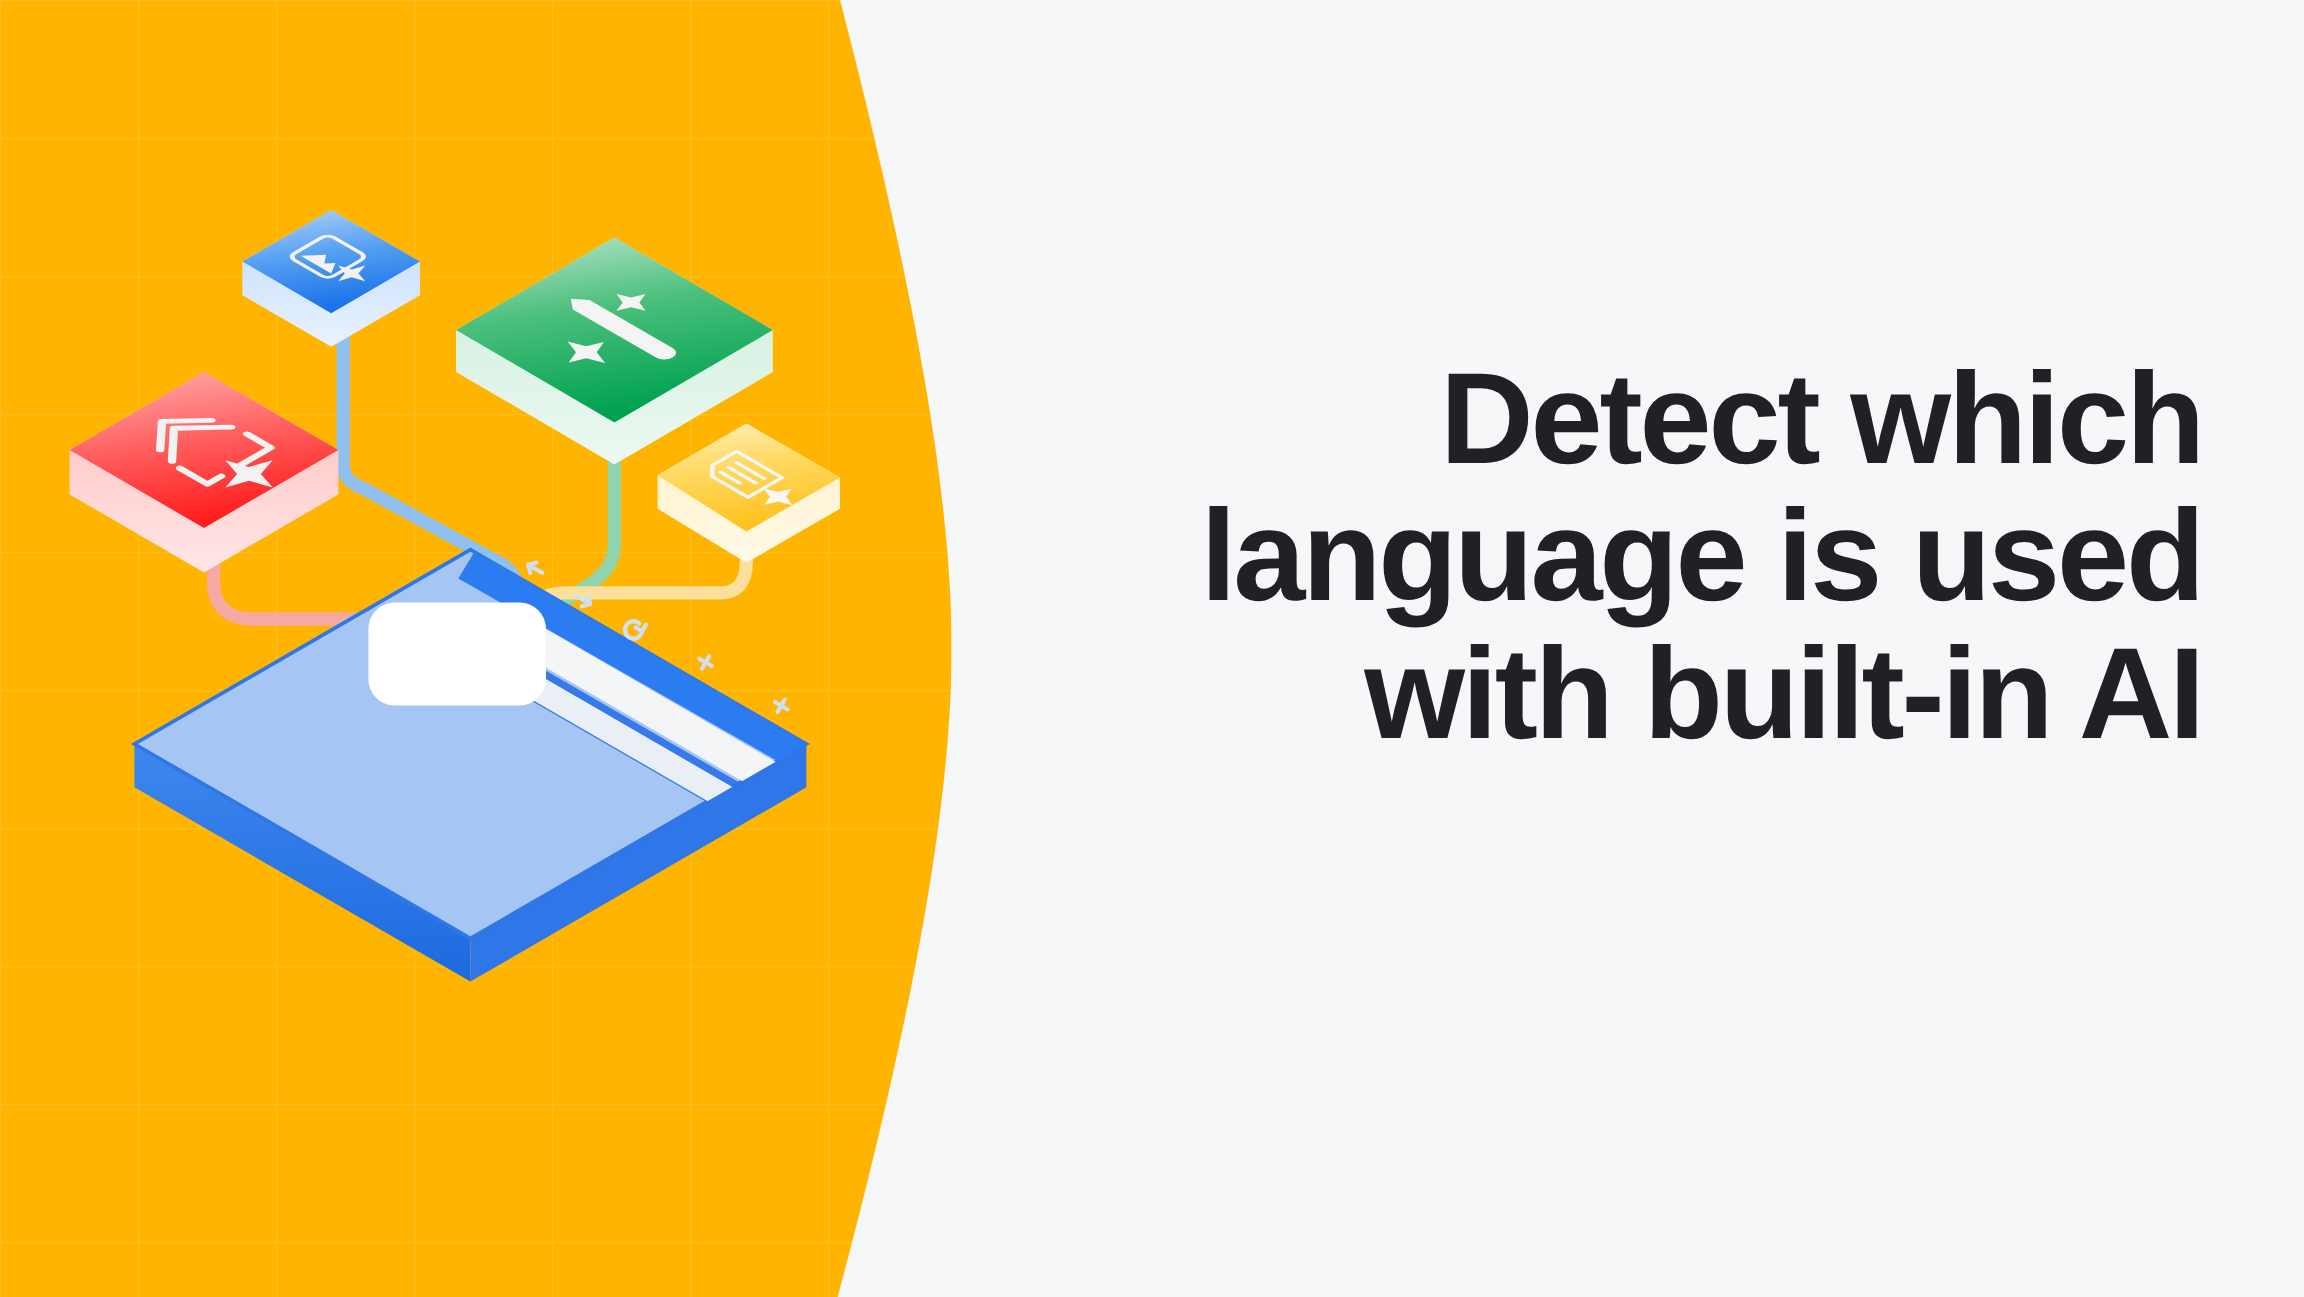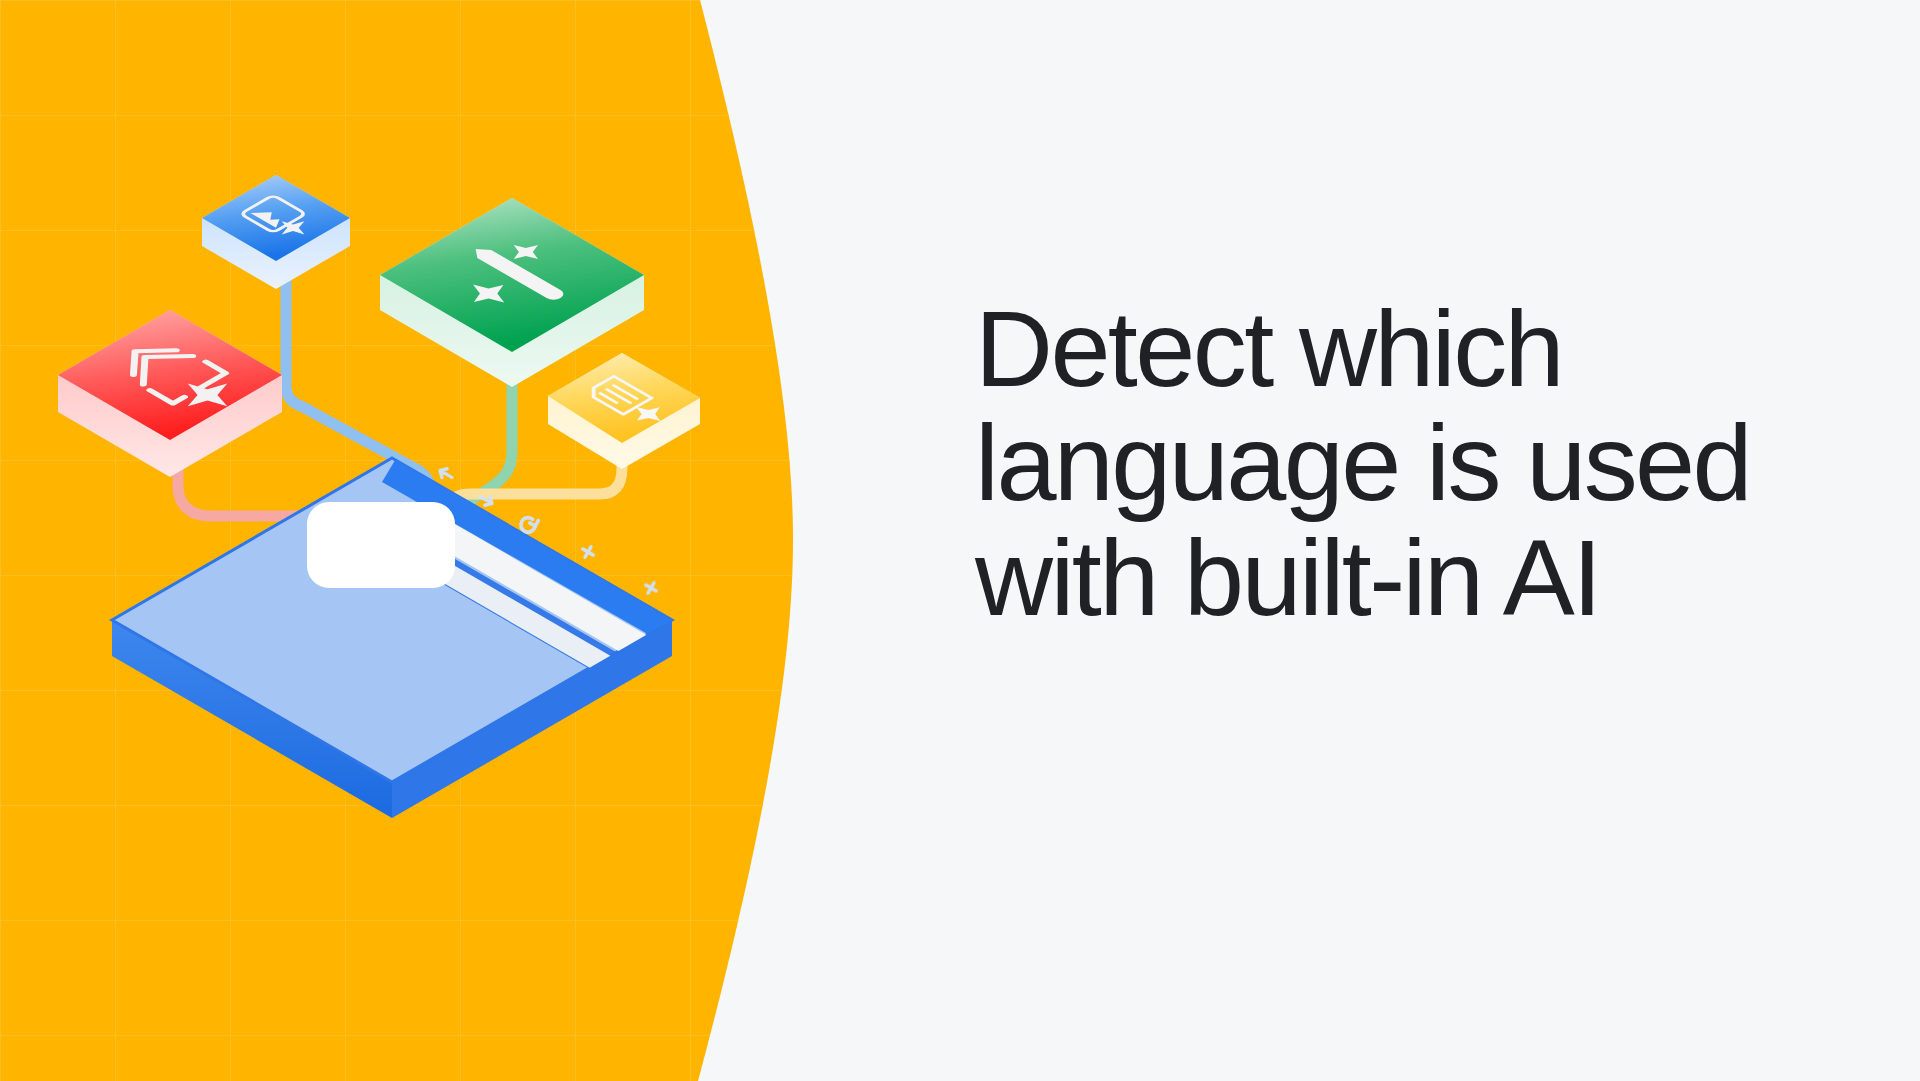--- a/index.html
+++ b/index.html
@@ -28,24 +28,25 @@
   
   #hero-text{
     position:absolute;
     left:975px;top:292px;width:860px;
   }
   #hero-title{
     margin:0;
     font-family:"Liberation Sans","DejaVu Sans",sans-serif;
     font-size:108px;
     line-height:1.06;
-    font-weight:400;
+    font-weight:700;
     letter-spacing:-2.6px;
     color:#202124;
     white-space:pre-line;
+    text-align:right;
   }
 </style>
 </head>
 <body>
 
 <div id="stage">
 
   <div id="orange-panel">
     <svg viewBox="0 0 800 1081" xmlns="http://www.w3.org/2000/svg">
       <defs>

